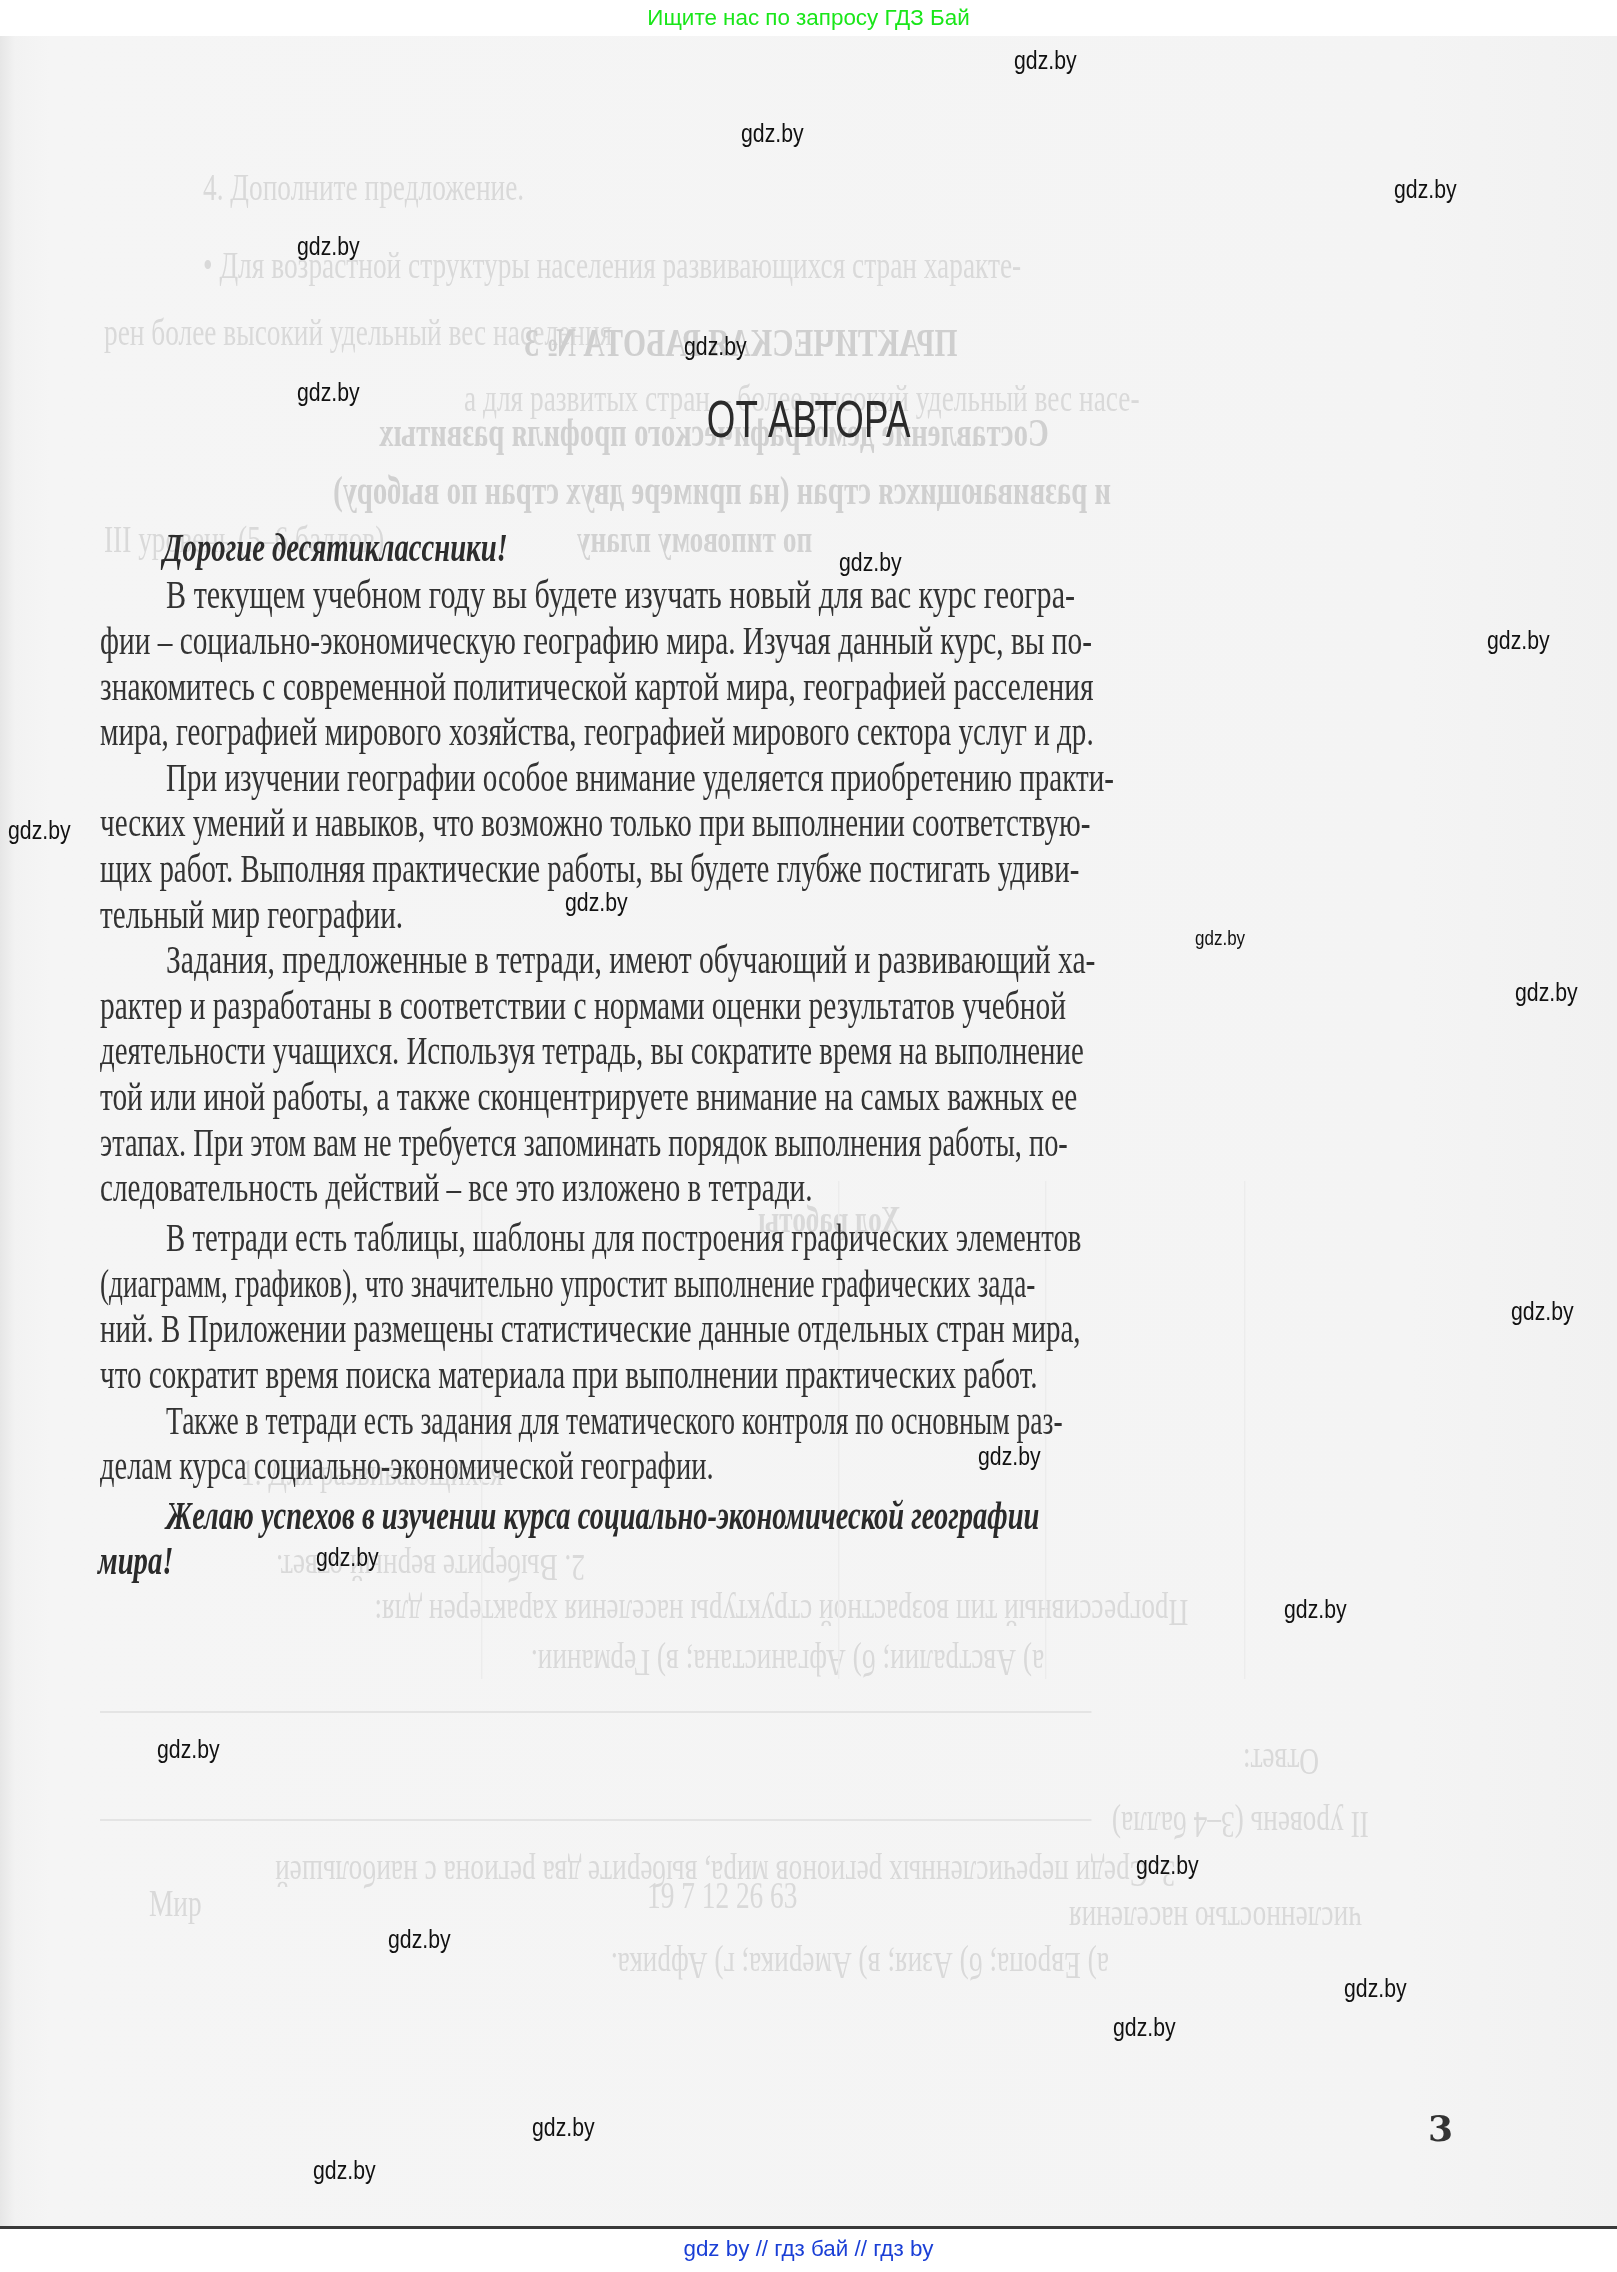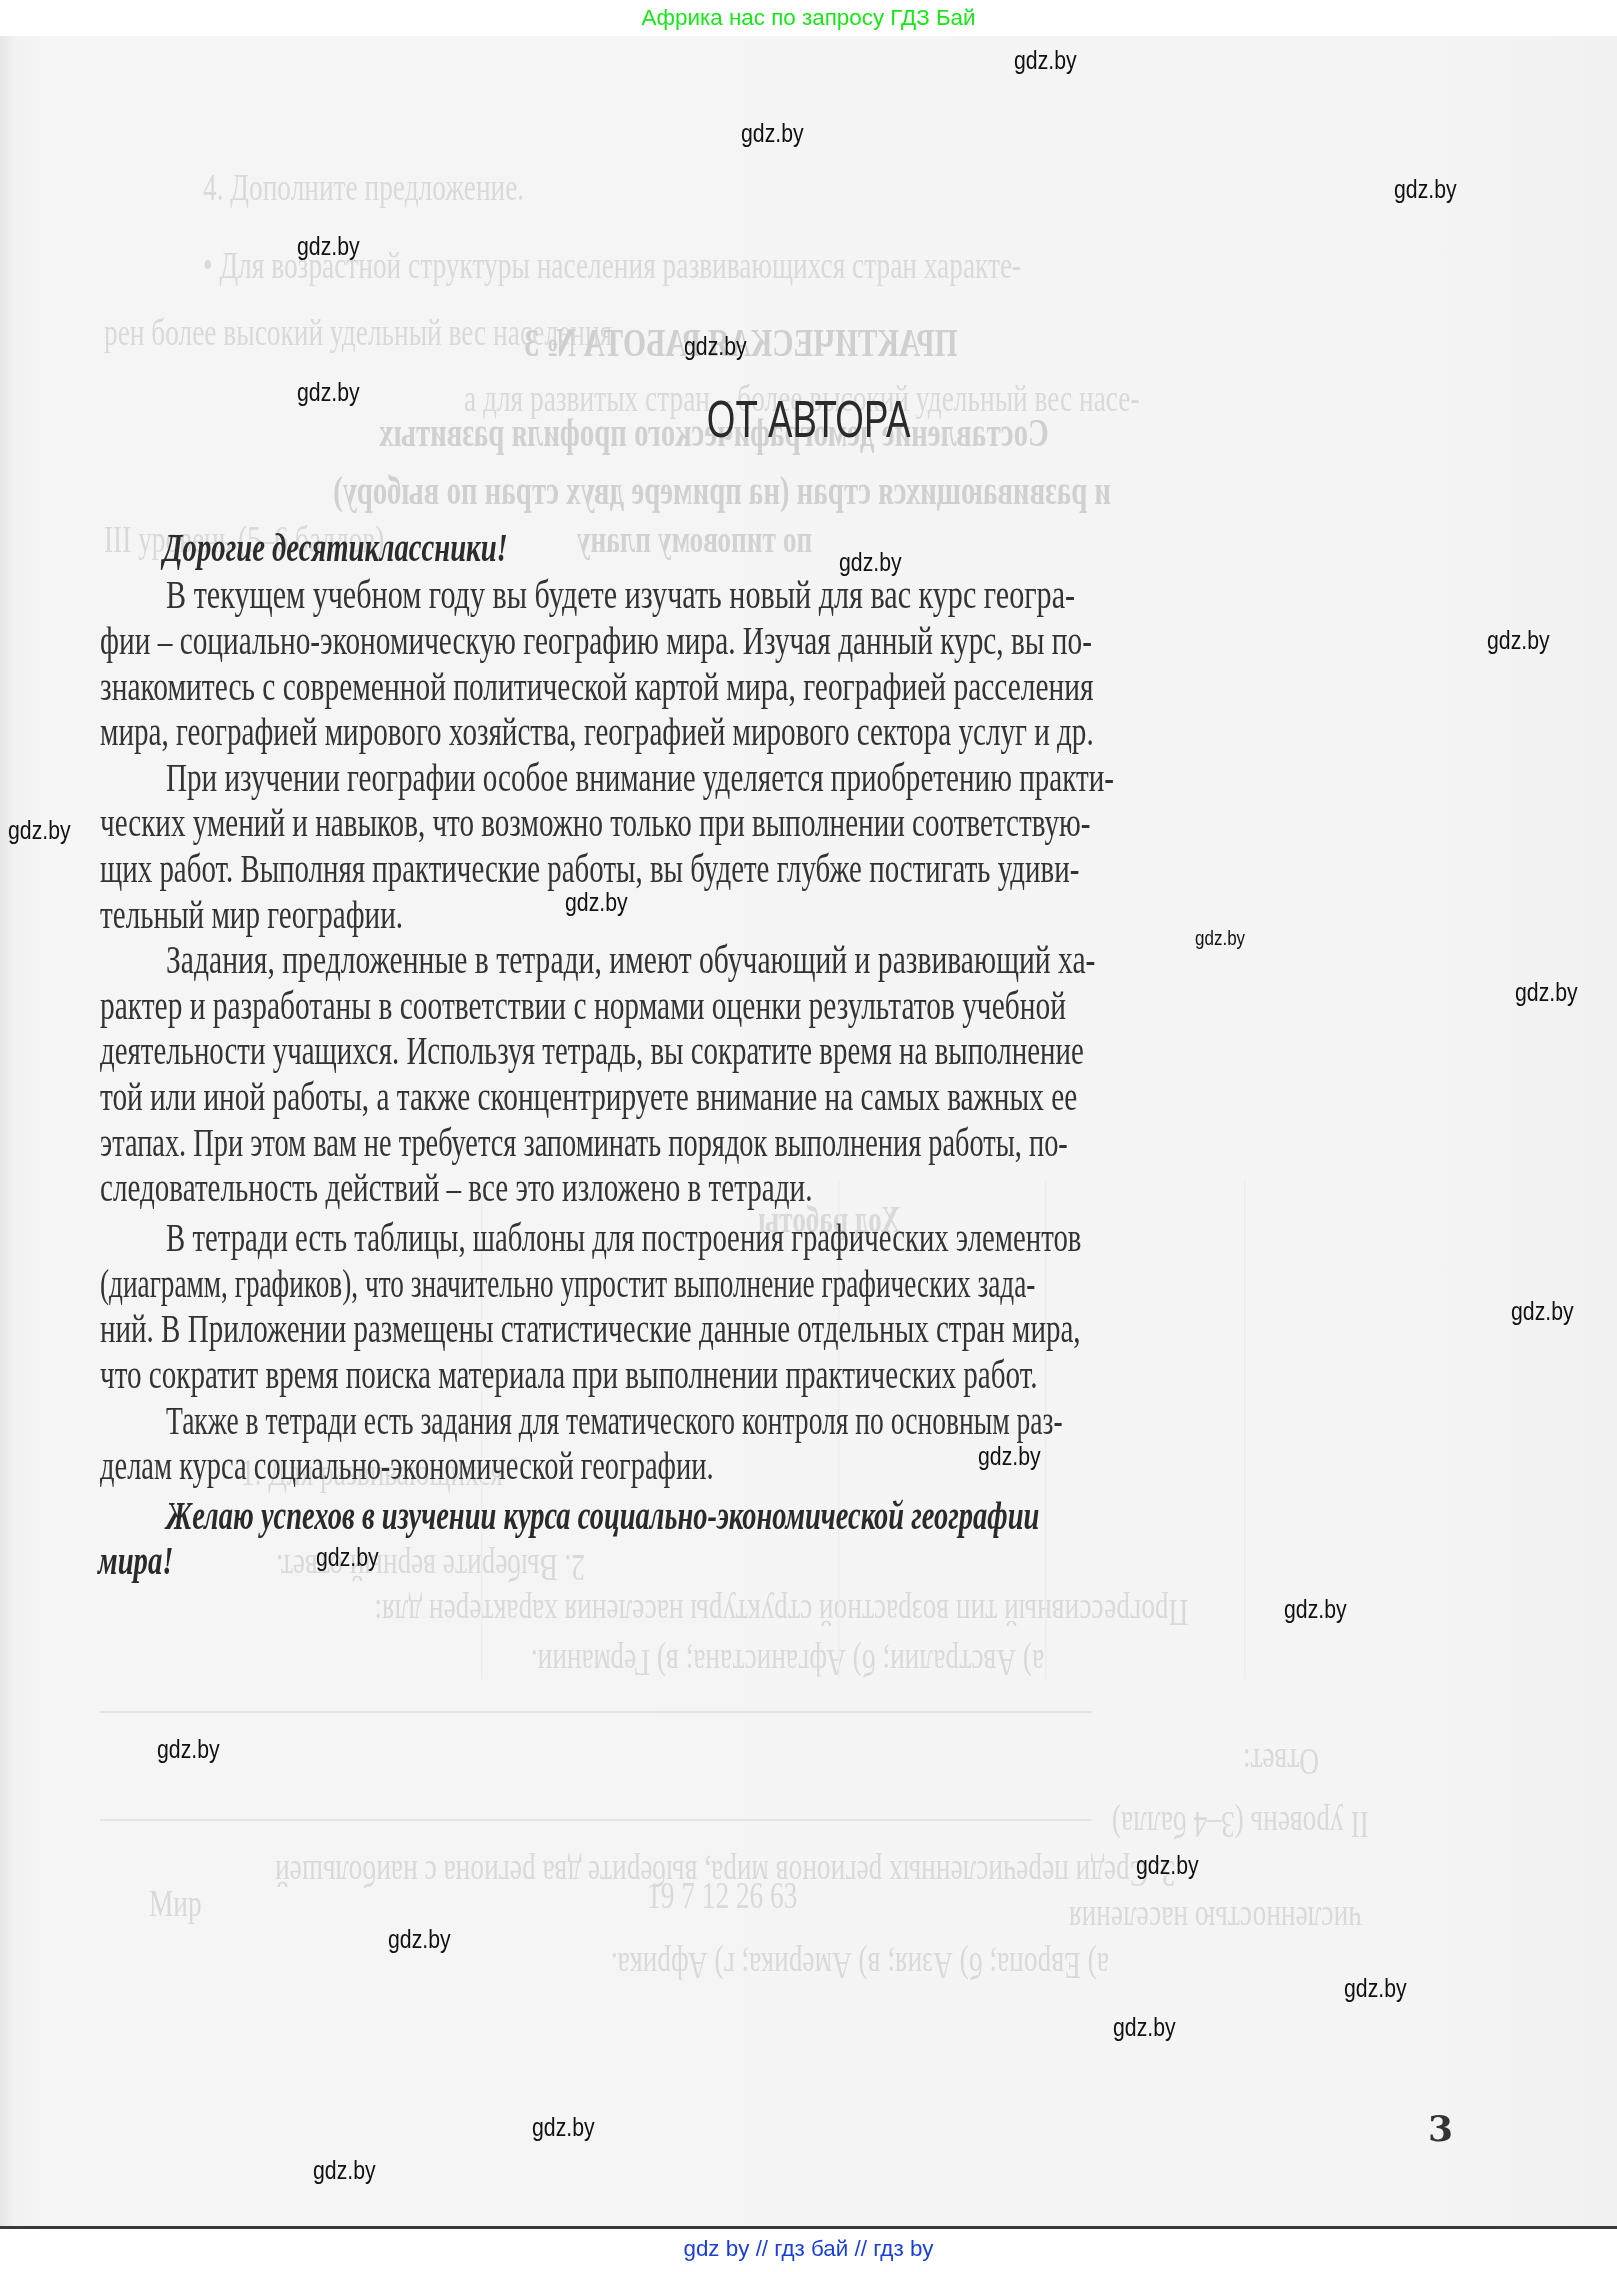--- a/index.html
+++ b/index.html
@@ -65,21 +65,21 @@
   }
   .wm {
     position: absolute; font-family: "Liberation Sans", "DejaVu Sans", sans-serif;
     font-size: 25px; color: #111; transform: scaleX(0.85); transform-origin: left top;
     white-space: nowrap; line-height: 25px;
   }
 </style>
 </head>
 <body>
 
-<div class="top-banner">Африка нас по запросу ГДЗ Бай</div>
+<div class="top-banner">Ищите нас по запросу ГДЗ Бай</div>
 
 <div class="page">
 
   <div class="ghost" style="left:203px; top:129px;">4. Дополните предложение.</div>
   <div class="ghost" style="left:203px; top:207px;">• Для возрастной структуры населения развивающихся стран характе-</div>
   <div class="ghost" style="left:104px; top:274px;">рен более высокий удельный вес населения</div>
   <div class="ghost mirror" style="left:440px; top:282px; font-size:41px; color:#cfcfcf;">ПРАКТИЧЕСКАЯ РАБОТА № 3</div>
   <div class="ghost" style="left:464px; top:340px;">а для развитых стран – более высокий удельный вес насе-</div>
   <div class="ghost mirror" style="left:249px; top:373px; font-size:40px; color:#d0d0d0;">Составление демографического профиля развитых</div>
   <div class="ghost mirror" style="left:182px; top:431px; font-size:40px; color:#d0d0d0;">и развивающихся стран (на примере двух стран по выбору)</div>

